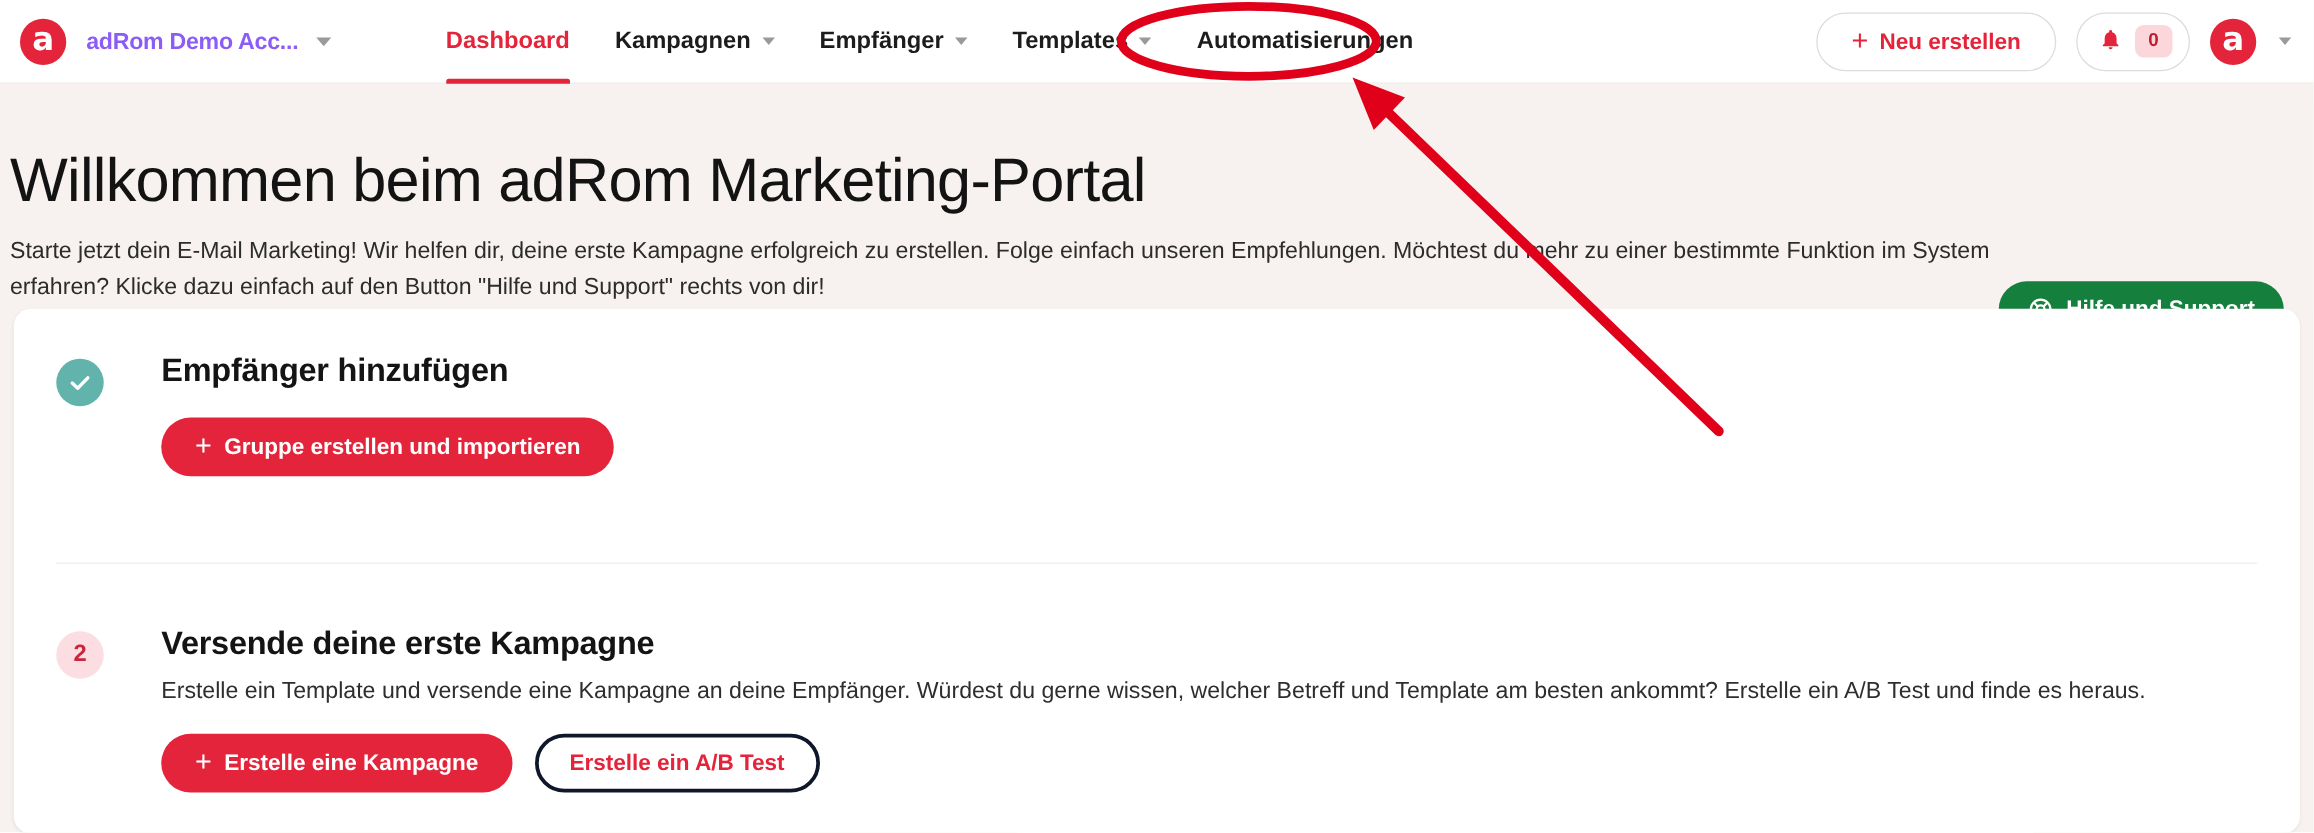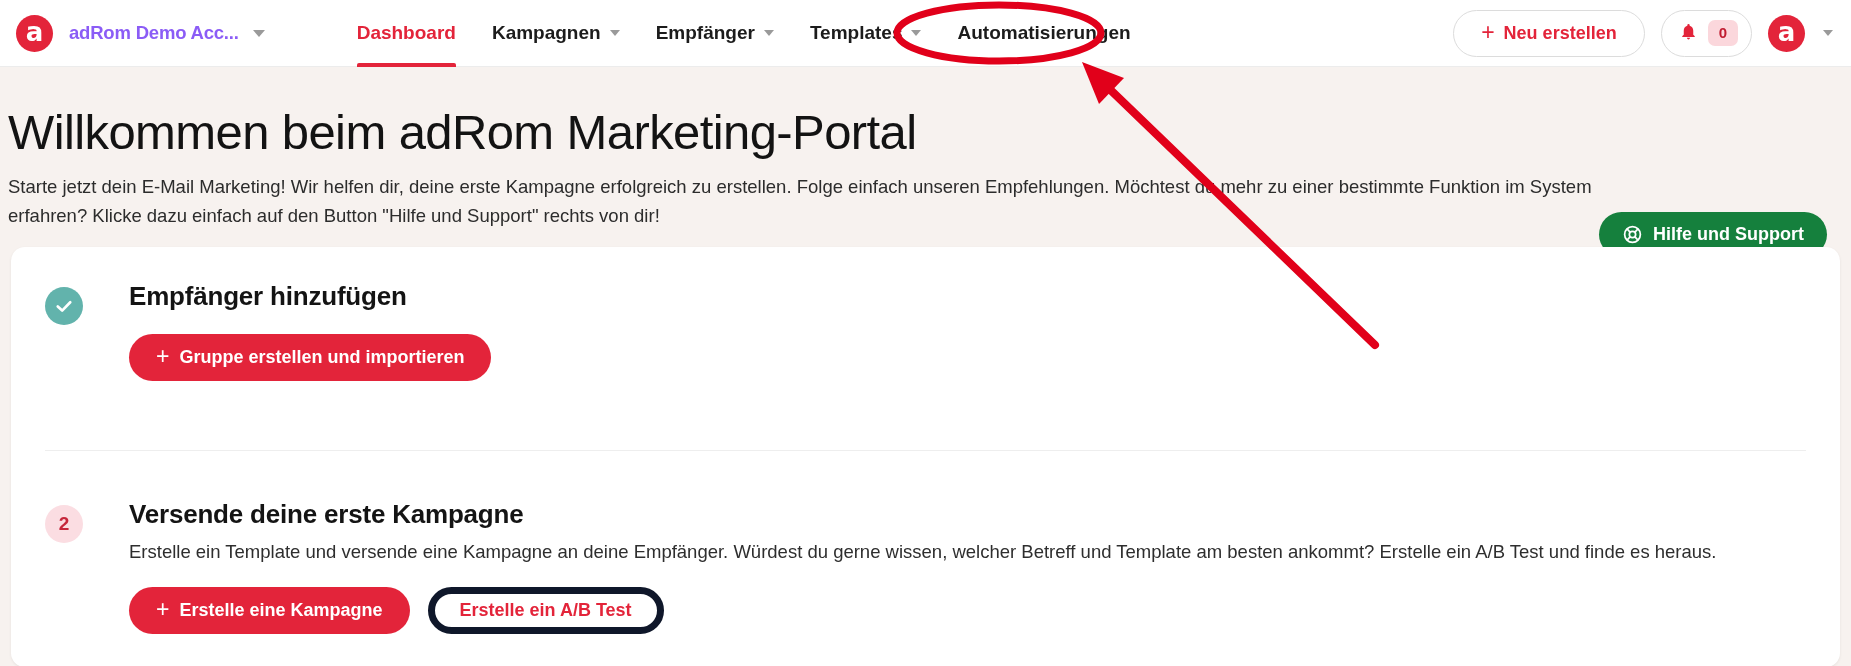--- a/index.html
+++ b/index.html
@@ -70,21 +70,21 @@
     font-size: 15px; font-weight: 700; padding: 4px 11px; line-height: 1.2;
   }
   .avatar {
     width: 37px; height: 37px; border-radius: 50%; background: #E3243A; color: #fff;
     display: flex; align-items: center; justify-content: center;
     font-size: 26px; font-weight: 700; line-height: 1;
     font-family: "DejaVu Sans", sans-serif; padding-bottom: 3px;
   }
 
   
-  .hero { position: absolute; top: 71px; left: 0; width: 1851px; height: 160px; background: #f7f2ef; }
+  .hero { position: absolute; top: 84px; left: 0; width: 1851px; height: 160px; background: #f7f2ef; }
   .hero-title {
     position: absolute; left: 8px; top: 33px;
     font-size: 49px; font-weight: 400; color: #131313; letter-spacing: -0.6px;
     font-family: "Liberation Sans", sans-serif;
   }
   .hero-desc {
     position: absolute; left: 8px; top: 101px; width: 1630px;
     font-size: 18.5px; line-height: 29px; color: #2c2c2c;
   }
   .btn-help {
@@ -114,21 +114,21 @@
   .step-actions { margin-top: 22px; display: flex; align-items: center; gap: 18px; }
   .btn-primary {
     display: flex; align-items: center; gap: 10px;
     height: 47px; padding: 0 27px; border-radius: 24px;
     background: #E3243A; color: #fff; font-size: 18px; font-weight: 700;
     white-space: nowrap; border: none; cursor: pointer;
   }
   .btn-primary .plus { font-size: 23px; font-weight: 400; line-height: 1; margin-top: -2px; }
   .btn-outline {
     display: flex; align-items: center; height: 47px; padding: 0 25px;
-    border-radius: 24px; border: 7px solid #0f172a; background: #fff;
+    border-radius: 24px; border: 3px solid #0f172a; background: #fff;
     color: #E3243A; font-size: 18px; font-weight: 700; white-space: nowrap; cursor: pointer;
   }
   .divider { position: absolute; left: 34px; right: 34px; top: 203px; height: 1px; background: #eeeeee; }
   .step2 { position: absolute; left: 0; top: 218px; width: 100%; }
 
   
   .annot { position: absolute; inset: 0; pointer-events: none; z-index: 50; }
 </style>
 </head>
 <body>

